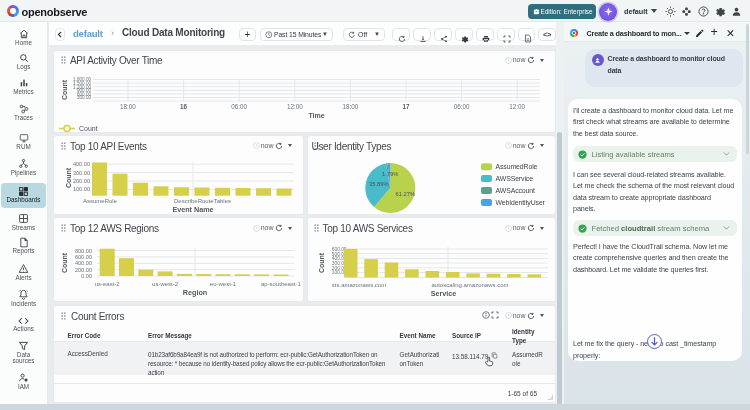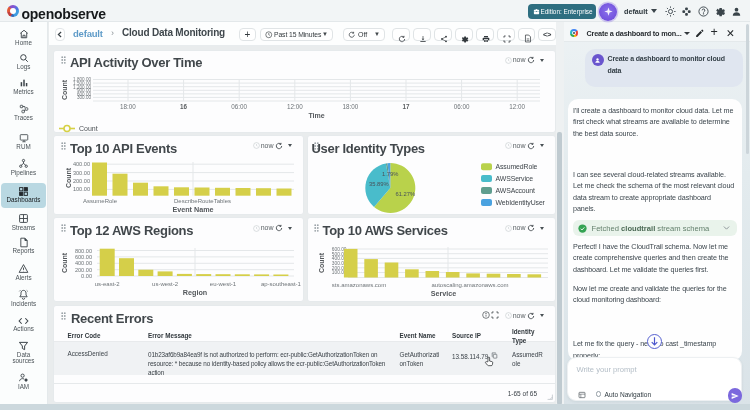--- a/index.html
+++ b/index.html
@@ -4,21 +4,21 @@
 <style>
 * { margin:0; padding:0; box-sizing:border-box; }
 html,body { width:750px; height:410px; overflow:hidden; }
 body { font-family:"Liberation Sans", sans-serif; background:#e9eced; position:relative; }
 .abs { position:absolute; }
 
 #topbar { position:absolute; left:0; top:0; width:750px; height:22px; background:#f2f5f6; border-bottom:1px solid #e3e8ea; z-index:30; }
 #logo { position:absolute; left:7px; top:5px; width:12px; height:12px; border-radius:50%;
   background:conic-gradient(from 0deg, #7a5bd8 0 10%, #4f74dd 10% 22%, #3f9ce0 22% 48%, #3568b8 48% 56%, #c2413e 56% 72%, #e0593a 72% 88%, #8a4fc8 88% 100%); }
 #logo:after { content:""; position:absolute; left:2.8px; top:2.8px; width:6.4px; height:6.4px; border-radius:50%; background:#fff; }
-#logotext { position:absolute; left:21.5px; top:5.5px; font-size:14px; font-weight:bold; color:#16191b; letter-spacing:-0.25px; }
+#logotext { position:absolute; left:21.5px; top:5.5px; font-size:11px; font-weight:bold; color:#16191b; letter-spacing:-0.25px; }
 #edition { position:absolute; left:528px; top:4px; width:68px; height:15px; background:#2e6e80; border-radius:4px; color:#fff; font-size:6.4px; line-height:15px; text-align:center; white-space:nowrap; }
 #aiorb { position:absolute; left:599px; top:2.5px; width:18px; height:18px; border-radius:50%; background:radial-gradient(circle at 50% 45%, #8a71ec 0%, #7352dd 70%); box-shadow:0 0 0 1.5px rgba(150,125,230,0.35); }
 #aiorb svg { position:absolute; left:4.5px; top:4.5px; }
 #orgname { position:absolute; left:624px; top:6.5px; font-size:7.2px; font-weight:bold; color:#2a343a; }
 #orgcaret { position:absolute; left:651px; top:9px; width:0; height:0; border-left:3.5px solid transparent; border-right:3.5px solid transparent; border-top:4px solid #3a444a; }
 .tbicon { position:absolute; top:6px; }
 
 #sidebar { position:absolute; left:0; top:22px; width:48px; height:383px; background:#fbfdfd; border-right:1px solid #e4e9eb; z-index:20; }
 .sbitem { position:absolute; left:0; width:47px; text-align:center; color:#3c4449; }
 .sbitem .lbl { font-size:6.3px; color:#4a5257; display:block; line-height:6.6px; }
@@ -27,21 +27,21 @@
 
 #main { position:absolute; left:49px; top:22px; width:507px; height:383px; background:#e9eced; }
 #toolbar { position:absolute; left:0; top:0; width:507px; height:24px; background:#fdfefe; border-bottom:1px solid #e8ecee; }
 .crumb-back { position:absolute; left:6px; top:5.5px; width:10px; height:13px; background:#fff; border:1px solid #e2e6e8; border-radius:4px; display:flex; align-items:center; justify-content:center; }
 #bc-default { position:absolute; left:24px; top:6px; font-size:9.5px; font-weight:bold; color:#5e9bc8; letter-spacing:-0.2px; }
 #bc-sep { position:absolute; left:62px; top:6px; font-size:9px; color:#8a9297; }
 #bc-title { position:absolute; left:73px; top:5px; font-size:10px; font-weight:bold; color:#3f474c; letter-spacing:-0.2px; }
 .tbbtn { position:absolute; top:5.5px; height:13px; background:#fff; border:1px solid #e0e4e6; border-radius:4px; color:#33393d; }
 
 .panel { position:absolute; background:#fdfdfe; border:1px solid #e6eaec; border-radius:3px; }
-.ptitle { position:absolute; font-size:13px; font-weight:bold; color:#41474b; letter-spacing:-0.3px; }
+.ptitle { position:absolute; font-size:10px; font-weight:normal; color:#41474b; letter-spacing:-0.3px; }
 .pctrl { position:absolute; font-size:7px; color:#5a6165; }
 
 #chat { position:absolute; left:564px; top:22px; width:186px; height:383px; background:linear-gradient(180deg, #edf2f4 0%, #e3ebee 40%, #dae3e8 100%); overflow:hidden; }
 #chathead { position:absolute; left:0; top:0; width:186px; height:20px; background:#f4f7f8; border-bottom:1px solid #e4e9eb; }
 #splitter { position:absolute; left:556px; top:22px; width:8px; height:383px; background:#eef1f2; z-index:10; }
 #splitthumb { position:absolute; left:1px; top:110px; width:4.5px; height:273px; background:#bfcad0; border-radius:2px; }
 #bottomstrip { position:absolute; left:0; top:404px; width:750px; height:6px; background:#ccd8dd; z-index:40; }
 .chattext { font-size:7.2px; letter-spacing:-0.1px; line-height:11.6px; color:#3c464d; white-space:nowrap; }
 </style>
 </head>
@@ -546,21 +546,21 @@
     <svg class="abs" style="left:7px;top:6.5px" width="5" height="8" viewBox="0 0 5 8">
         <g fill="#9aa2a7">
           <circle cx="1.2" cy="1.2" r="0.9"></circle>
           <circle cx="3.8" cy="1.2" r="0.9"></circle>
           <circle cx="1.2" cy="4" r="0.9"></circle>
           <circle cx="3.8" cy="4" r="0.9"></circle>
           <circle cx="1.2" cy="6.8" r="0.9"></circle>
           <circle cx="3.8" cy="6.8" r="0.9"></circle>
         </g>
       </svg>
-    <div class="ptitle" style="left:17px;top:5.5px">Recent Errors</div>
+    <div class="ptitle" style="left:17px;top:5.5px">Count Errors</div>
     <svg class="abs" style="right:65px;top:5.5px" width="8" height="8" viewBox="0 0 24 24" fill="none" stroke="#3a4145" stroke-width="2">
         <circle cx="12" cy="12" r="10"></circle>
         <path d="M12 11v6"></path>
         <circle cx="12" cy="7.5" r="0.8" fill="#3a4145"></circle>
       </svg>
     <svg class="abs" style="right:56px;top:5.5px" width="8" height="8" viewBox="0 0 24 24" fill="none" stroke="#3a4145" stroke-width="2.4">
         <path d="M3 8V3h5M16 3h5v5M21 16v5h-5M8 21H3v-5"></path>
       </svg>
     <div class="pctrl" style="right:29.5px;top:6px">now</div>
     <svg class="abs" style="right:43px;top:6.5px" width="7" height="7" viewBox="0 0 24 24" fill="none" stroke="#c3c9cc" stroke-width="2">
@@ -621,56 +621,51 @@
   <div class="abs" style="left:27.7px;top:32.4px;width:12px;height:12px;border-radius:50%;background:#6a55ce"></div>
   <svg class="abs" style="left:30.2px;top:34.7px" width="7" height="7" viewBox="0 0 24 24" fill="#fff">
       <circle cx="12" cy="8.5" r="4"></circle>
       <path d="M4.5 19.5c0-3.8 3.4-6 7.5-6s7.5 2.2 7.5 6v0.5h-15z"></path>
     </svg>
   <div class="abs chattext" style="left:43.5px;top:31.2px;font-weight:bold;color:#333e46;font-size:7px;letter-spacing:-0.15px">Create a dashboard to monitor cloud<br>data</div>
 
   <div class="abs" style="left:4px;top:76.5px;width:173.5px;height:262px;background:#fefefe;border-radius:10px"></div>
   <div class="abs chattext" style="left:9px;top:82.5px">I'll create a dashboard to monitor cloud data. Let me<br>first check what streams are available to determine<br>the best data source.</div>
 
+  <div class="abs" style="left:9px;top:123.5px;width:163.5px;height:16.5px;background:#e9f3eb;border-radius:6px">
+    <svg class="abs" style="left:5px;top:4px" width="9" height="9" viewBox="0 0 24 24">
+        <circle cx="12" cy="12" r="11" fill="#34a353"></circle>
+        <path d="M7 12.5 L10.5 16 L17 9" fill="none" stroke="#e9f3eb" stroke-width="2.6"></path>
+      </svg>
+    <div class="abs" style="left:18.5px;top:4.5px;font-size:7.6px;color:#64806d">Listing available streams</div>
+    <svg class="abs" style="right:7px;top:5.5px" width="7" height="6" viewBox="0 0 12 8" fill="none" stroke="#8a9297" stroke-width="1.6">
+        <path d="M1.5 1.5 L6 6 L10.5 1.5"></path>
+      </svg>
+  </div>
 
   <div class="abs chattext" style="left:9px;top:146.6px">I can see several cloud-related streams available.<br>Let me check the schema of the most relevant cloud<br>data stream to create appropriate dashboard<br>panels.</div>
 
   <div class="abs" style="left:9px;top:197.8px;width:163.5px;height:16.5px;background:#e9f3eb;border-radius:6px">
     <svg class="abs" style="left:5px;top:4px" width="9" height="9" viewBox="0 0 24 24">
         <circle cx="12" cy="12" r="11" fill="#34a353"></circle>
         <path d="M7 12.5 L10.5 16 L17 9" fill="none" stroke="#e9f3eb" stroke-width="2.6"></path>
       </svg>
     <div class="abs" style="left:18.5px;top:4.5px;font-size:7.6px;color:#64806d">Fetched <b style="color:#4c6a55">cloudtrail</b> stream schema</div>
     <svg class="abs" style="right:7px;top:5.5px" width="7" height="6" viewBox="0 0 12 8" fill="none" stroke="#8a9297" stroke-width="1.6">
         <path d="M1.5 1.5 L6 6 L10.5 1.5"></path>
       </svg>
   </div>
 
   <div class="abs chattext" style="left:9px;top:218.9px">Perfect! I have the CloudTrail schema. Now let me<br>create comprehensive queries and then create the<br>dashboard. Let me validate the queries first.</div>
 
-  <div class="abs chattext" style="left:9px;top:260.6px">Now let me create and validate the queries for the<br>cloud monitoring dashboard:</div>
 
 
   <div class="abs chattext" style="left:9px;top:316.2px">Let me fix the query - need to cast _timestamp<br>properly:</div>
 
   <div class="abs" style="left:82.5px;top:311.5px;width:15px;height:15px;border-radius:50%;background:#fdfdfe;border:1.3px solid #5661d0"></div>
   <svg class="abs" style="left:87px;top:315px" width="7" height="9" viewBox="0 0 10 13" fill="none" stroke="#4a55cc" stroke-width="1.7">
       <path d="M5 0.5 V11M1 7.5 L5 11.5 L9 7.5"></path>
     </svg>
 
-  <div class="abs" style="left:3px;top:334.5px;width:174.5px;height:44px;background:#fff;border-radius:9px;border:1px solid #edf0f2;box-shadow:0 1px 3px rgba(40,60,70,0.08)">
-    <div class="abs" style="left:8.5px;top:7.5px;font-size:7.6px;color:#b3bdc6">Write your prompt</div>
-    <svg class="abs" style="left:9.5px;top:33px" width="8" height="8" viewBox="0 0 24 24" fill="none" stroke="#4a5156" stroke-width="2">
-        <rect x="3" y="4" width="18" height="16" rx="2"></rect>
-        <path d="M3 9.5h18M8.5 9.5V20" stroke-width="1.6"></path>
-      </svg>
-    <div class="abs" style="left:27.5px;top:33.5px;width:5.5px;height:5.5px;border-radius:50%;border:1.2px solid #949ea5"></div>
-    <div class="abs" style="left:36.5px;top:33.5px;font-size:6.6px;color:#2f3a40">Auto Navigation</div>
-    <div class="abs" style="left:159.5px;top:30.5px;width:14.5px;height:14.5px;border-radius:50%;background:#7b68dd">
-      <svg style="position:absolute;left:3.2px;top:3.6px" width="8" height="8" viewBox="0 0 24 24" fill="#fff">
-          <path d="M2 21 L23 12 L2 3 L2 10 L17 12 L2 14 Z"></path>
-        </svg>
-    </div>
-  </div>
 
   <div class="abs" style="left:181.5px;top:2px;width:3.5px;height:130px;background:#ccd5da;border-radius:2px"></div>
 </div>
 <div id="bottomstrip"></div>
 
 </body></html>

